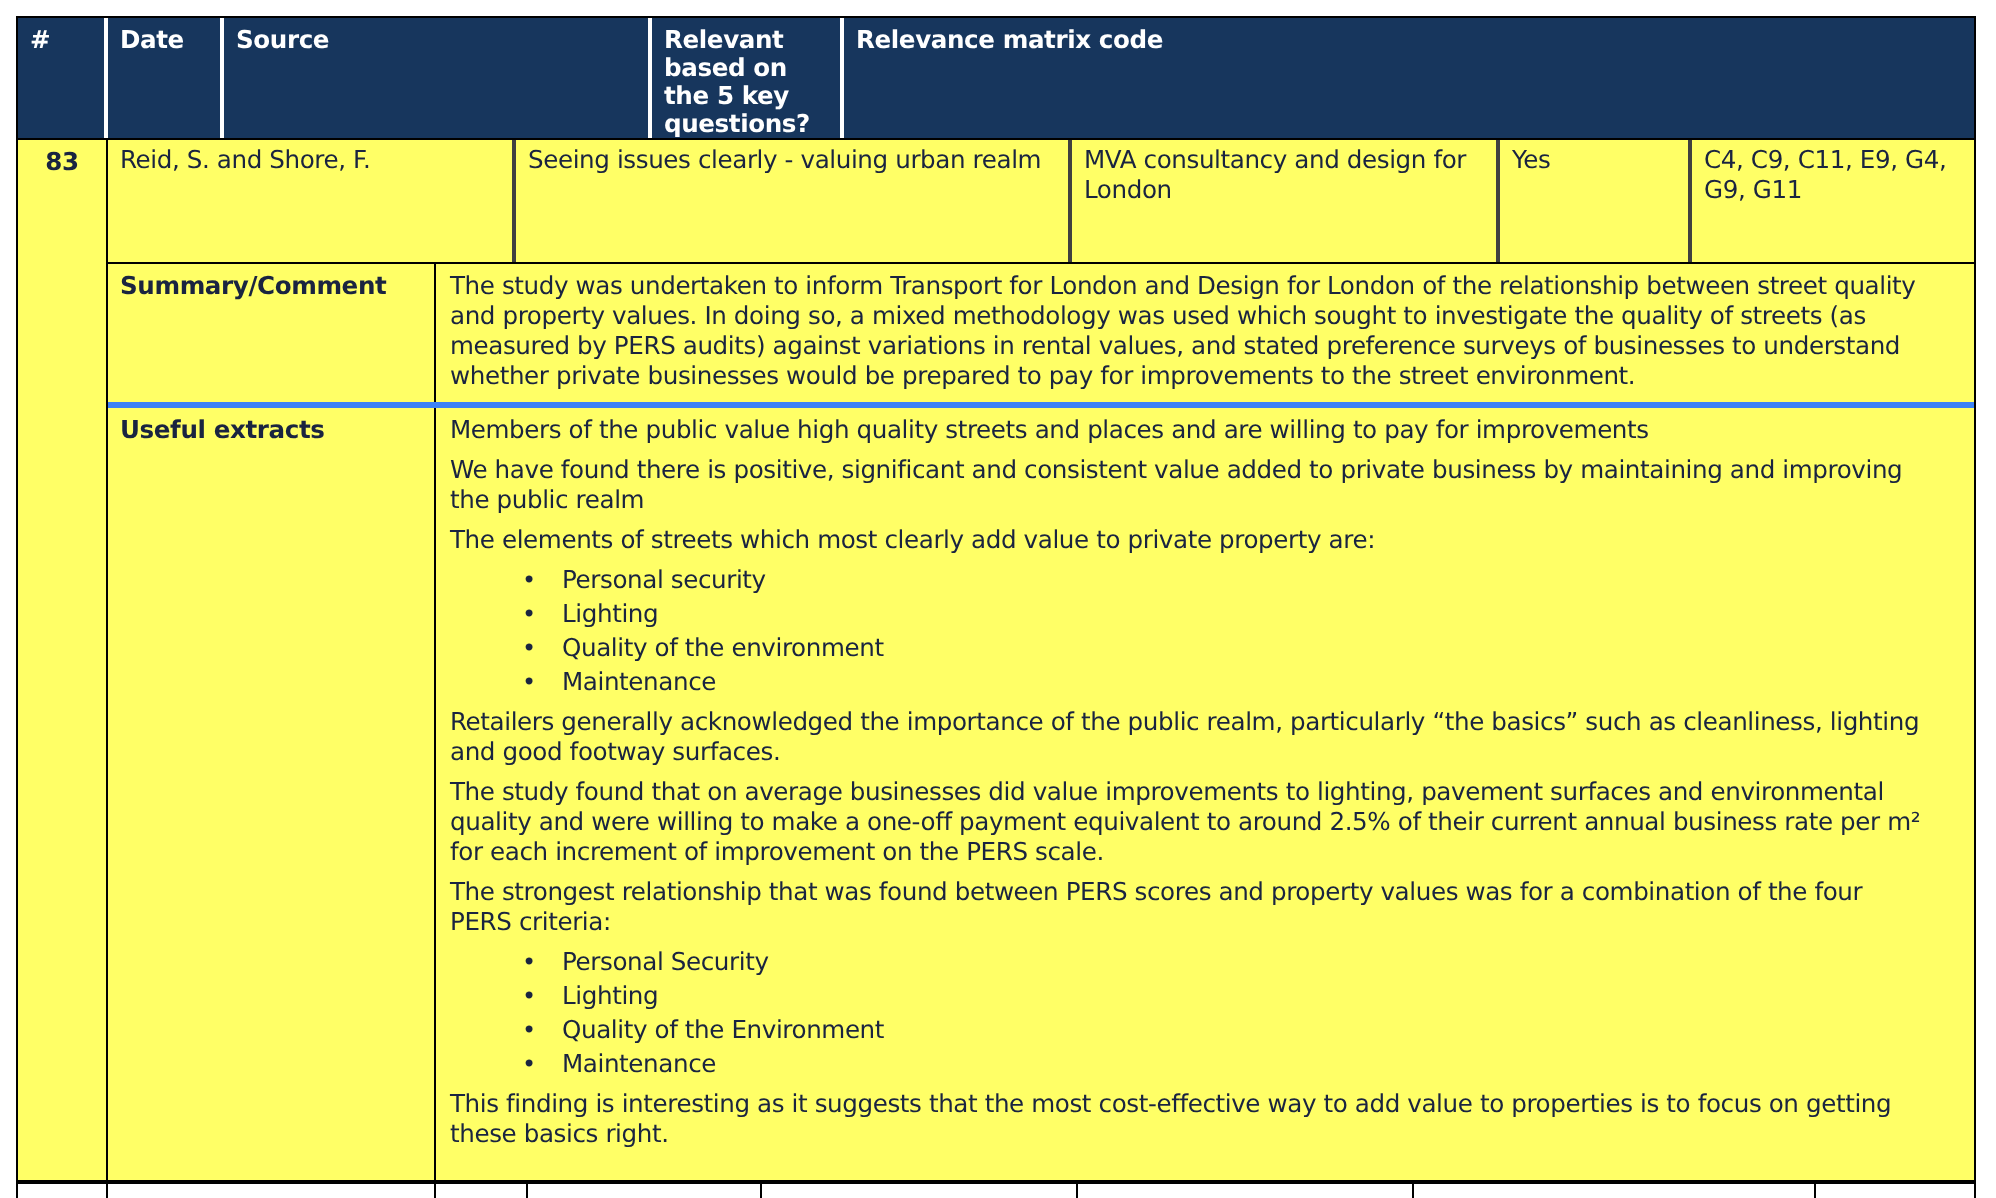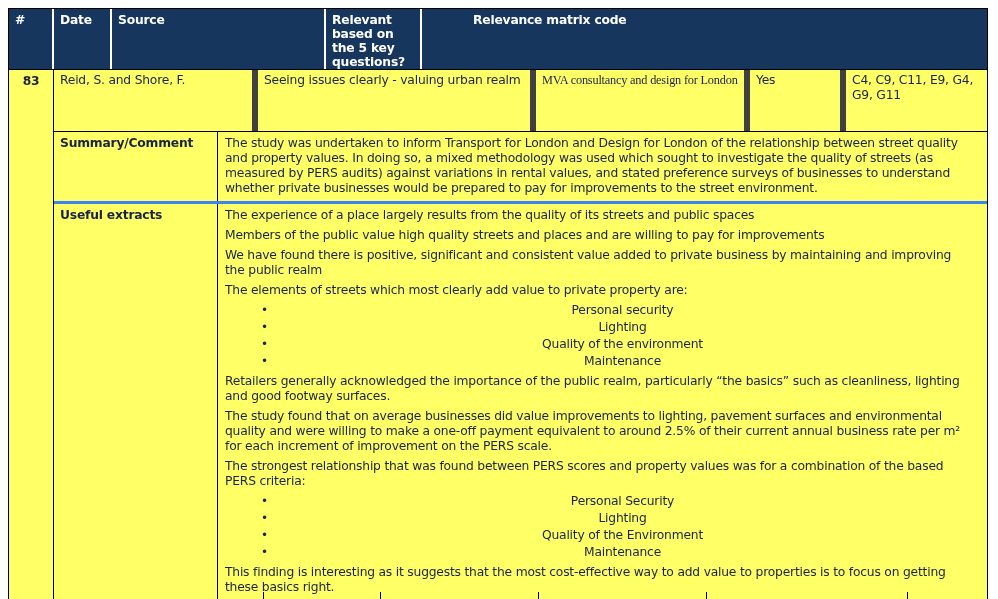--- a/index.html
+++ b/index.html
@@ -38,21 +38,21 @@
     background: var(--navy);
     color: var(--header-text);
     font-weight: bold;
     line-height: 14px;
   }
   .hcell {
     padding: 4px 6px;
     border-right: 2px solid #fff;
     overflow: hidden;
   }
-  .hcell:last-child { border-right: none; margin-left: 45px; }
+  .hcell:last-child { border-right: none; }
   .w-hash  { flex: 0 0 45px; }
   .w-auth  { flex: 0 0 204px; }
   .w-date  { flex: 0 0 58px; }
   .w-title { flex: 0 0 278px; }
   .w-src   { flex: 0 0 214px; }
   .w-rel   { flex: 0 0 96px; }
   .w-code  { flex: 1; }
   
   .body {
     display: flex;
@@ -69,28 +69,28 @@
   }
   .body-right { flex: 1; display: flex; flex-direction: column; }
   .record-row {
     display: flex;
     flex: 0 0 62px;
     border-bottom: 1px solid #000;
     line-height: 15px;
   }
   .rcell {
     padding: 3px 6px;
-    border-right: 6px solid #404040;
+    border-right: 2px solid #404040;
     overflow: hidden;
   }
   .rcell:last-child { border-right: none; }
   .r-auth  { flex: 0 0 204px; }
   .r-date  { flex: 0 0 58px; }
   .r-title { flex: 0 0 278px; }
-  .r-src   { flex: 0 0 214px; font-family: Liberation Serif, serif; }
+  .r-src   { flex: 0 0 214px; }
   .r-rel   { flex: 0 0 96px; }
   .r-code  { flex: 1; }
   .label-col {
     flex: 0 0 164px;
     border-right: 1px solid #000;
     font-weight: bold;
     padding: 4px 6px;
   }
   .content-col {
     flex: 1;
@@ -98,21 +98,21 @@
     line-height: 15px;
     overflow: hidden;
   }
   .summary-row {
     display: flex;
     flex: 0 0 68px;
     border-bottom: 3px solid #3b82f6;
   }
   .extracts-row { display: flex; flex: 1; }
   .content-col p { margin: 0 0 5px; }
-  .content-col ul { list-style: none; margin: 0 0 5px; text-align: center; }
+  .content-col ul { list-style: none; margin: 0 0 5px; }
   .content-col li {
     position: relative;
     padding-left: 56px;
     margin-bottom: 2px;
     line-height: 15px;
   }
   .content-col li::before {
     content: "\2022";
     position: absolute;
     left: 36px;
@@ -160,33 +160,32 @@
         <div class="summary-row">
           <div class="label-col">Summary/Comment</div>
           <div class="content-col">
             <p>The study was undertaken to inform Transport for London and Design for London of the relationship between street quality and property values.  In doing so, a mixed methodology was used which sought to investigate the quality of streets (as measured by PERS audits) against variations in rental values, and stated preference surveys of businesses to understand whether private businesses would be prepared to pay for improvements to the street environment.</p>
           </div>
         </div>
 
         <div class="extracts-row">
           <div class="label-col">Useful extracts</div>
           <div class="content-col">
-            <p>The experience of a place largely results from the quality of its streets and public spaces</p>
             <p>Members of the public value high quality streets and places and are willing to pay for improvements</p>
             <p>We have found there is positive, significant and consistent value added to private business by maintaining and improving the public realm</p>
             <p>The elements of streets which most clearly add value to private property are:</p>
             <ul>
               <li>Personal security</li>
               <li>Lighting</li>
               <li>Quality of the environment</li>
               <li>Maintenance</li>
             </ul>
             <p>Retailers generally acknowledged the importance of the public realm, particularly “the basics” such as cleanliness, lighting and good footway surfaces.</p>
             <p>The study found that on average businesses did value improvements to lighting, pavement surfaces and environmental quality and were willing to make a one-off payment equivalent to around 2.5% of their current annual business rate per m² for each increment of improvement on the PERS scale.</p>
-            <p>The strongest relationship that was found between PERS scores and property values was for a combination of the based PERS criteria:</p>
+            <p>The strongest relationship that was found between PERS scores and property values was for a combination of the four PERS criteria:</p>
             <ul>
               <li>Personal Security</li>
               <li>Lighting</li>
               <li>Quality of the Environment</li>
               <li>Maintenance</li>
             </ul>
             <p>This finding is interesting as it suggests that the most cost-effective way to add value to properties is to focus on getting these basics right.</p>
           </div>
         </div>
       </div>

